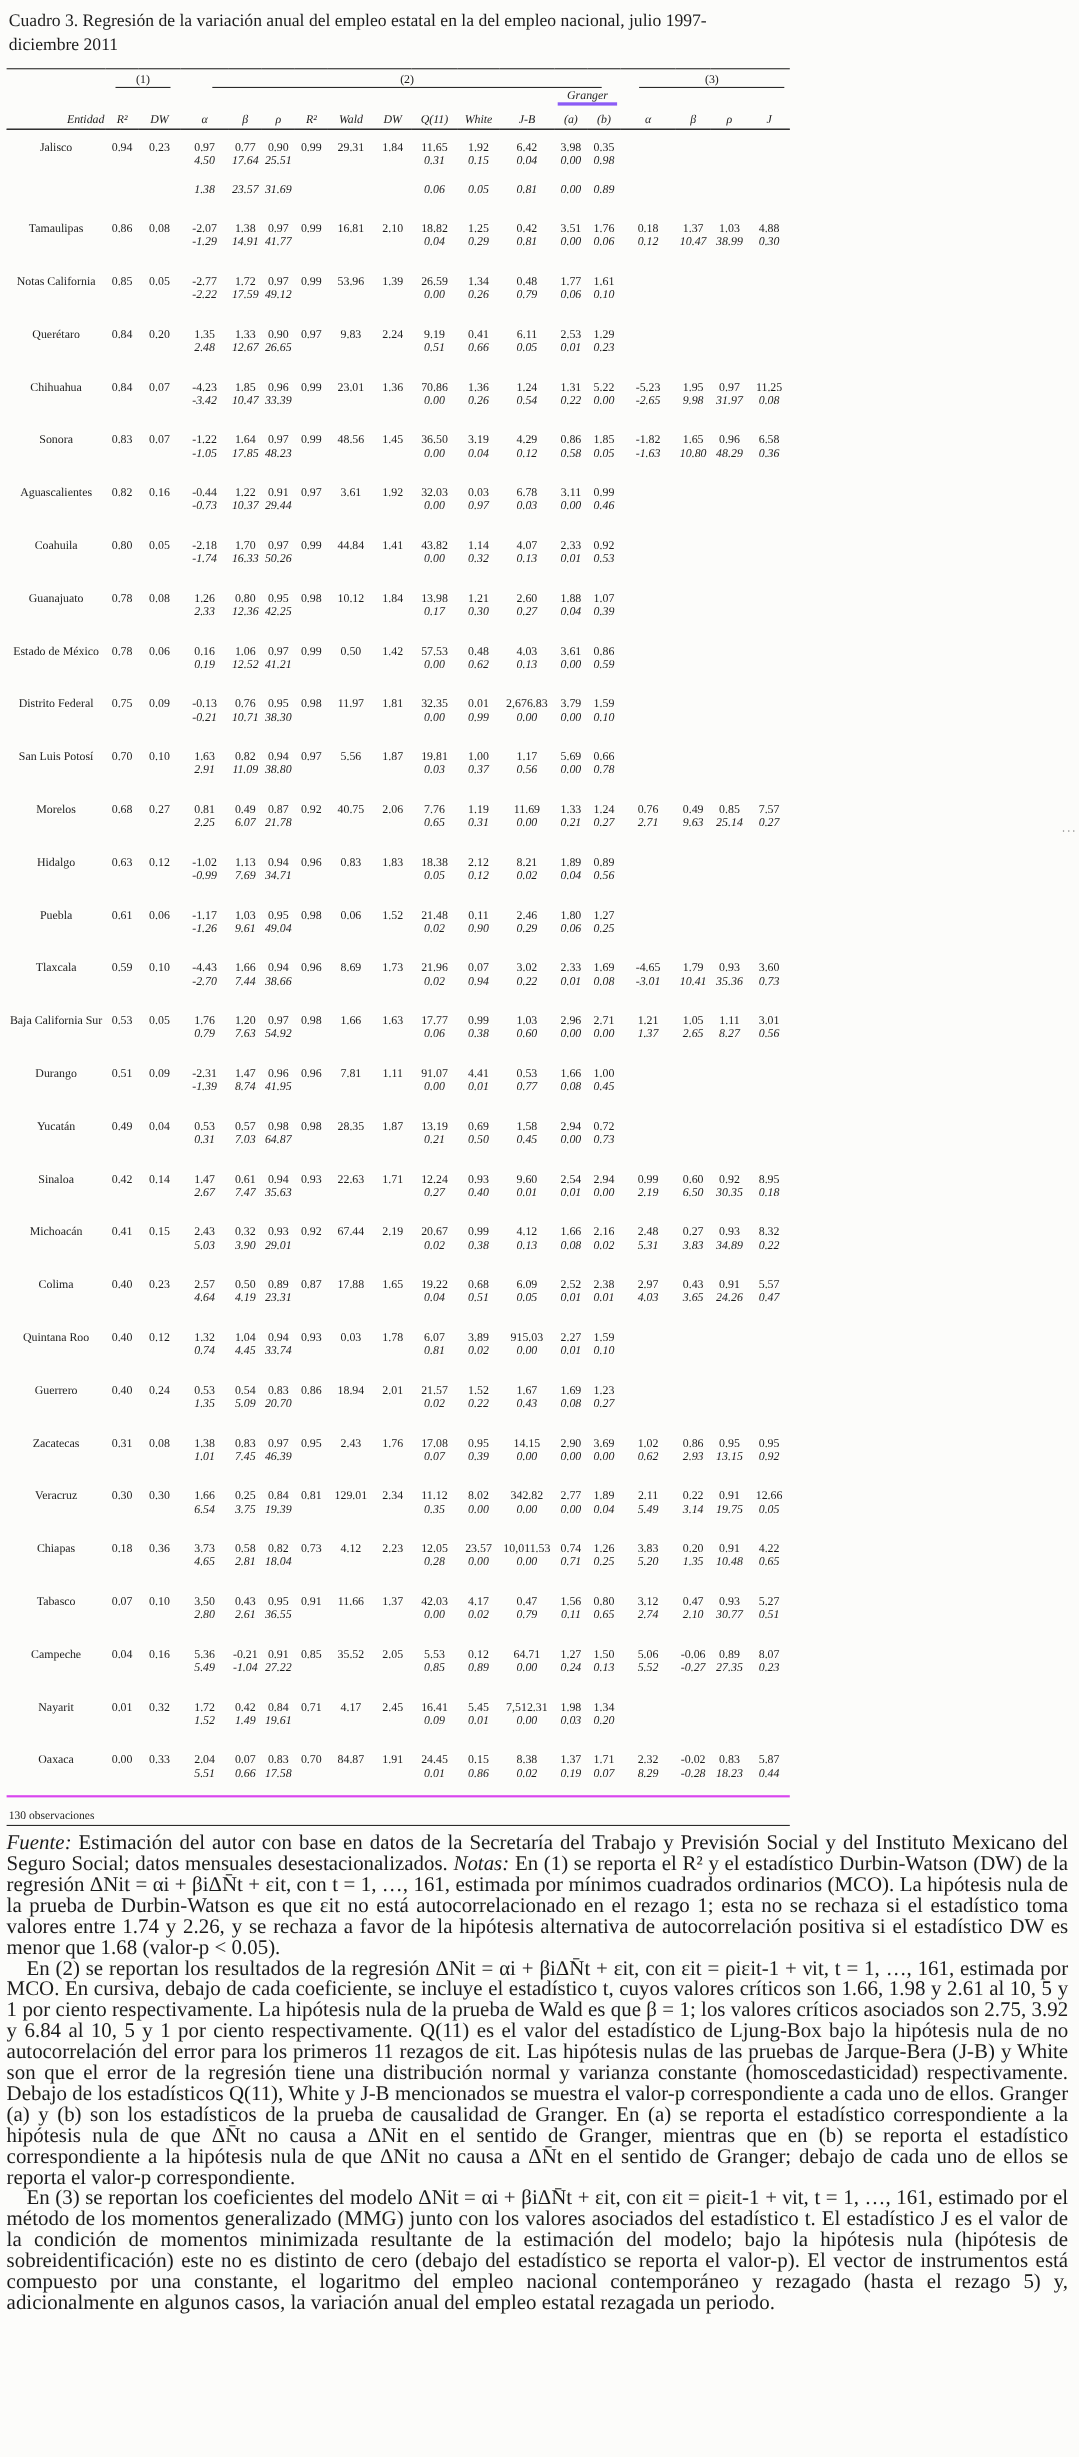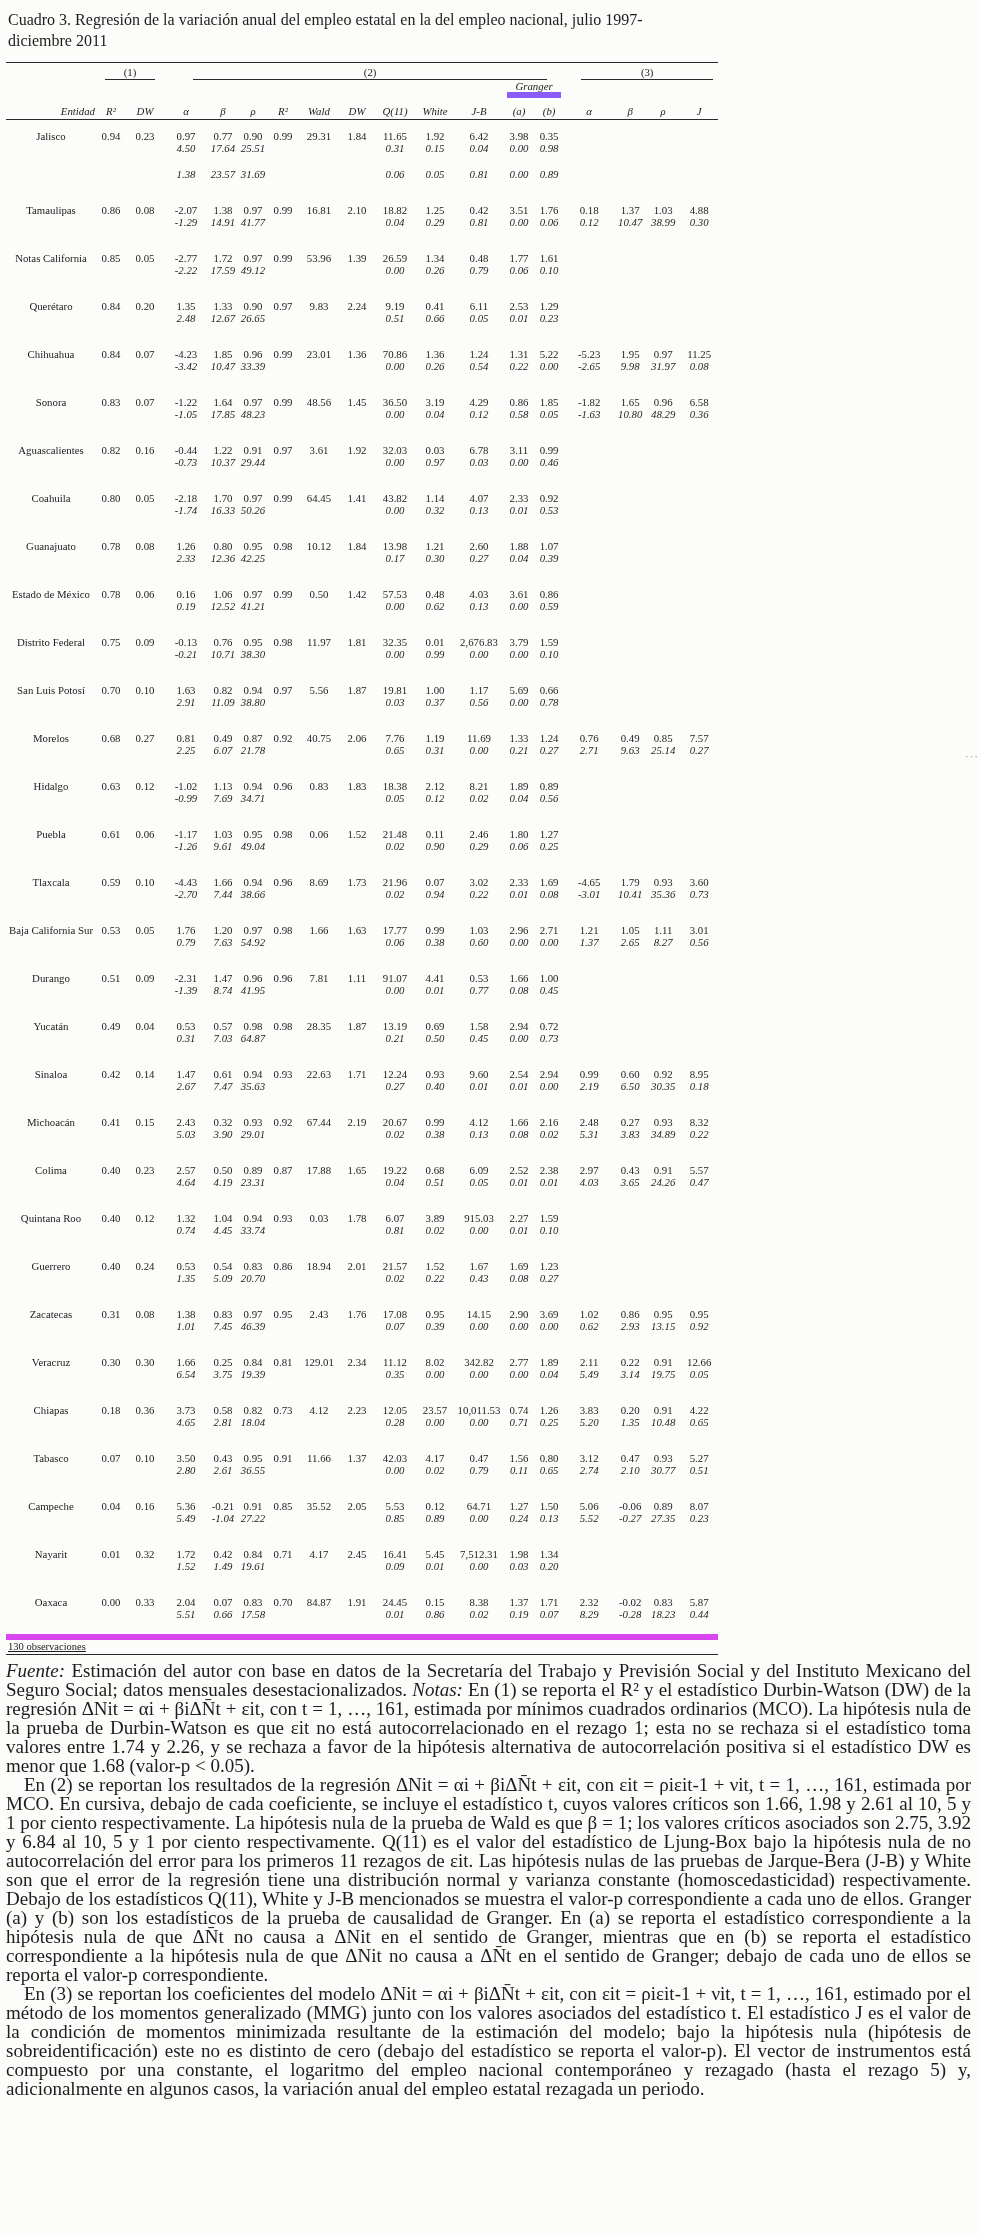--- a/index.html
+++ b/index.html
@@ -25,41 +25,40 @@
     text-align: center;
     white-space: nowrap;
     overflow: visible;
   }
   tr.groups-row th { border-top: 1px solid #2a2a2a; padding-top: 3px; font-size: 10.8px; }
   .grphead { border-bottom: 1px solid #2a2a2a; padding-bottom: 1px; }
   .grphead.g1 { margin: 0 8px; }
   .grphead.g2 { margin: 0 16px 0 28px; }
   .grphead.g3 { margin: 0 4px 0 16px; }
   tr.granger-row th { font-style: italic; height: 16px; vertical-align: bottom; font-size: 10.8px; }
-  .grangerhead { border-bottom: 6px solid #8b5cf6; margin: 0 2px; }
+  .grangerhead { border-bottom: 3px solid #8b5cf6; margin: 0 2px; }
   tr.colhead-row th {
     font-style: italic;
     border-bottom: 1px solid #2a2a2a;
     height: 19px;
     vertical-align: bottom;
     padding-bottom: 2px;
   }
   tr.colhead-row th.entidad { text-align: right; padding-left: 2px; margin-left: 41px; }
   td.entidad { text-align: left; padding-left: 2px; }
   tr.row-main td { height: 22px; vertical-align: bottom; }
   tr.row-tstat td { height: 22px; vertical-align: top; padding-bottom: 4px; font-style: italic; }
 
   .obs {
     width: 712px;
     box-sizing: border-box;
-    border-top: 6px solid #d946ef;
+    border-top: 2px solid #d946ef;
     border-bottom: 1px solid #2a2a2a;
     font-size: 10.5px;
-    padding: 1px 0 2px 2px;
-    text-decoration: underline;
+    padding: 12px 0 2px 2px;
   }
 
   .footnotes { width: 965px; margin-top: 6px; font-size: 19px; line-height: 19px; text-align: justify; }
   .footnotes p { margin: 0; }
   .footnotes p.indent { text-indent: 18px; }
   .lead { font-style: italic; }
 
   .dots { position: absolute; right: 2px; top: 750px; color: #8a8a8a; font-size: 11px; letter-spacing: 1px; }
 </style>
 </head>
@@ -435,21 +434,21 @@
             <td></td>
           </tr>
           <tr class="row-main">
             <td class="entidad">Coahuila</td>
             <td>0.80</td>
             <td>0.05</td>
             <td>-2.18</td>
             <td>1.70</td>
             <td>0.97</td>
             <td>0.99</td>
-            <td>64.45</td>
+            <td>44.84</td>
             <td>1.41</td>
             <td>43.82</td>
             <td>1.14</td>
             <td>4.07</td>
             <td>2.33</td>
             <td>0.92</td>
             <td></td>
             <td></td>
             <td></td>
             <td></td>

